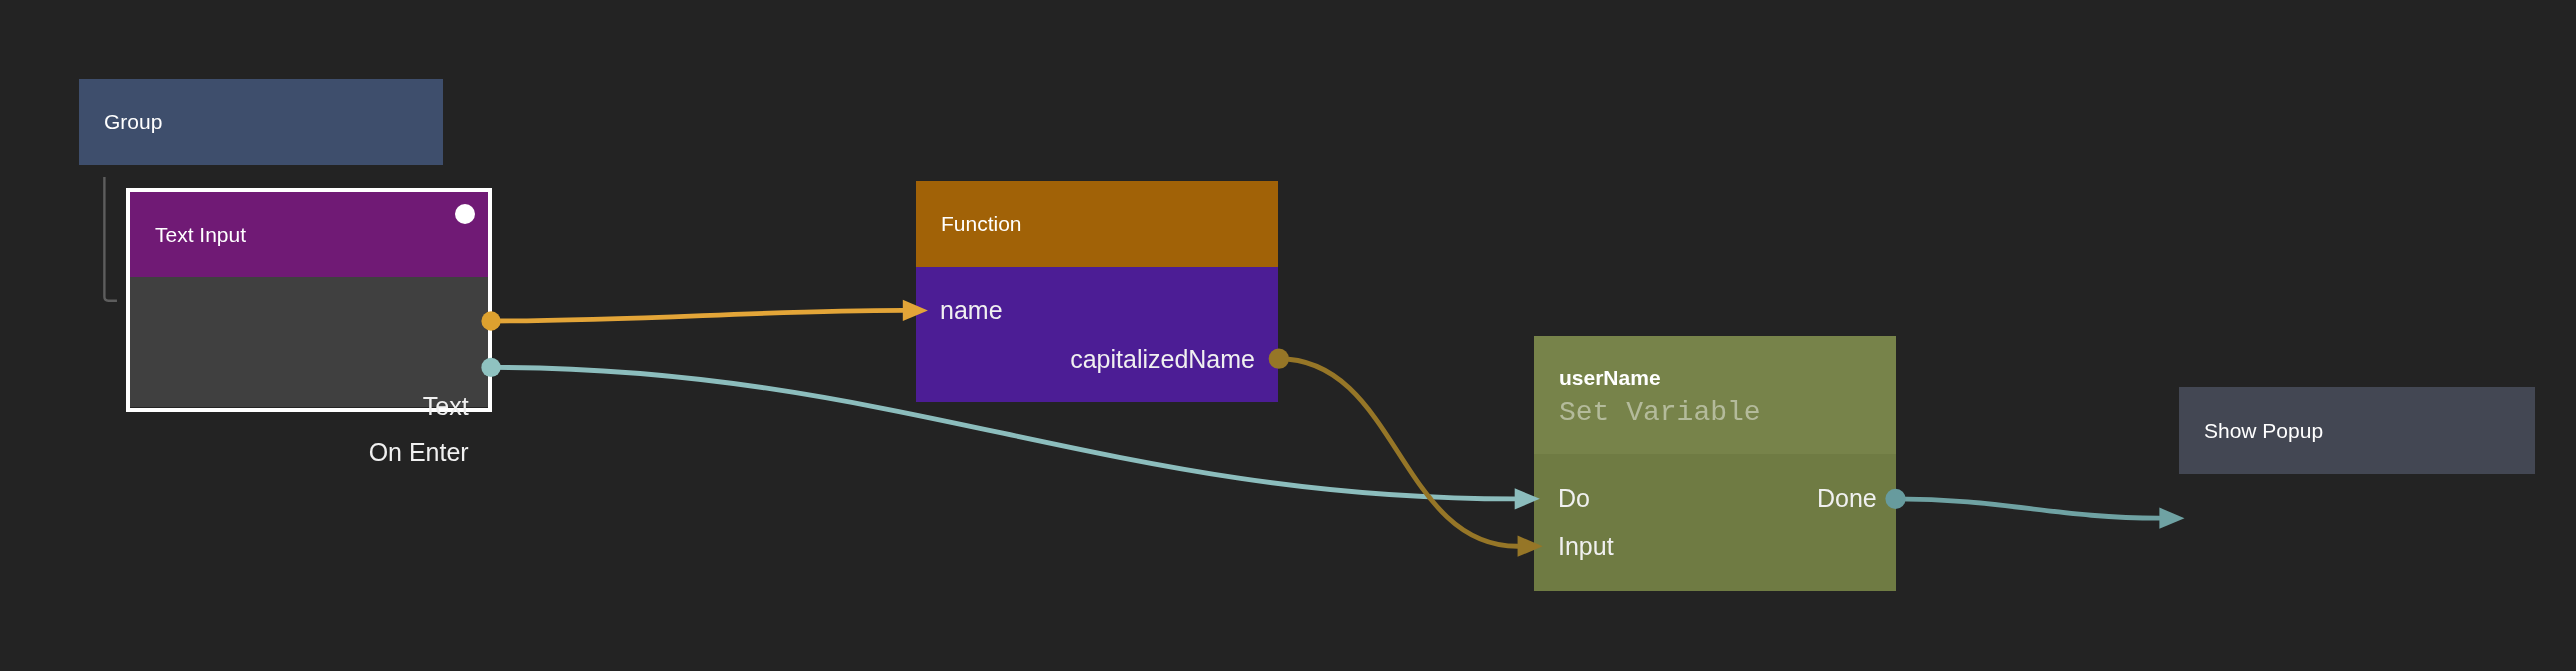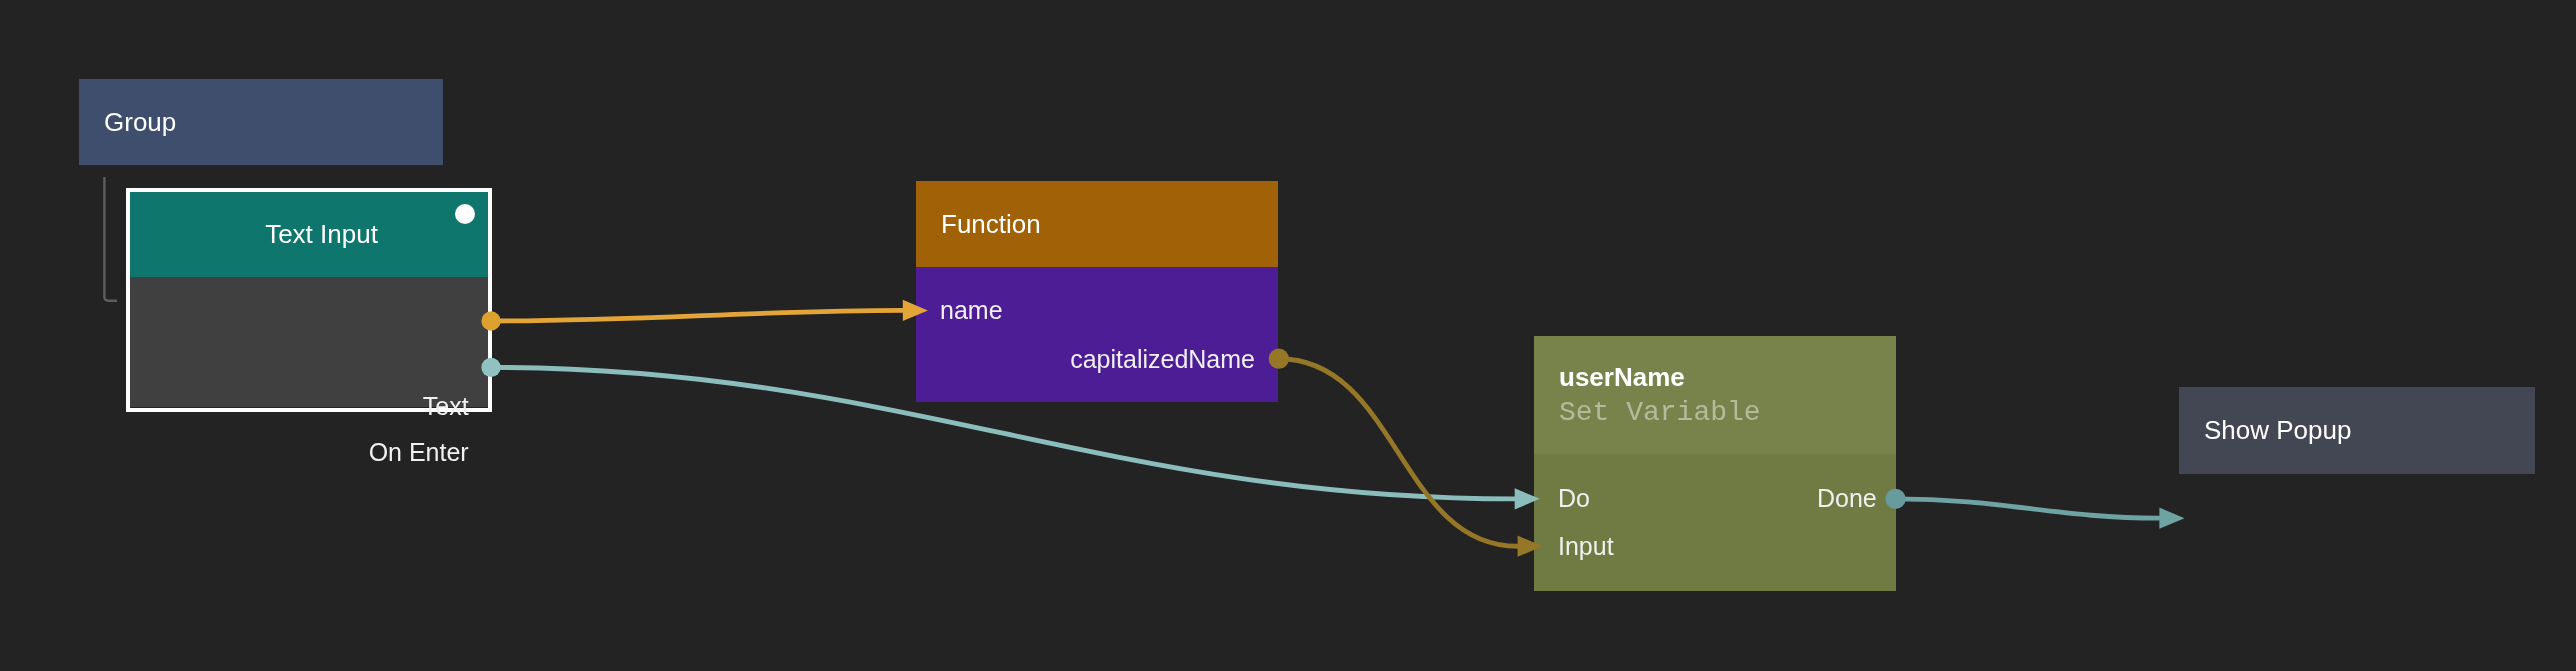--- a/index.html
+++ b/index.html
@@ -17,21 +17,21 @@
     width: 2576px;
     height: 672px;
     background: #232323;
   }
   .node {
     position: absolute;
     box-sizing: border-box;
   }
   .node-title {
     color: #ffffff;
-    font-size: 26px;
+    font-size: 21px;
     white-space: nowrap;
   }
   .node-subtitle {
     color: rgba(255,255,255,0.45);
     font-size: 28px;
     white-space: nowrap;
     font-family: Liberation Mono, monospace;
   }
   .node-header {
     position: relative;
@@ -114,21 +114,21 @@
 </head>
 <body>
 
 <div class="canvas" style="background-color: rgb(35, 35, 35);">
 
   <div class="node group-node" style="background-color: rgb(62, 78, 108);">
     <span class="node-title">Group</span>
   </div>
 
   <div class="node textinput-node" style="border-color: rgb(255, 255, 255);">
-    <div class="node-header" style="background-color: #0f766e; text-align: center;">
+    <div class="node-header" style="background-color: #701a75;">
       <span class="node-title">Text Input</span>
       <span class="indicator-dot" style="background-color: rgb(255, 255, 255);"></span>
     </div>
     <div class="node-body" style="background-color: #404040;">
       <div class="prow out" style="top:129px">Text</div>
       <div class="prow out" style="top:175px">On Enter</div>
     </div>
   </div>
 
   <div class="node function-node">

